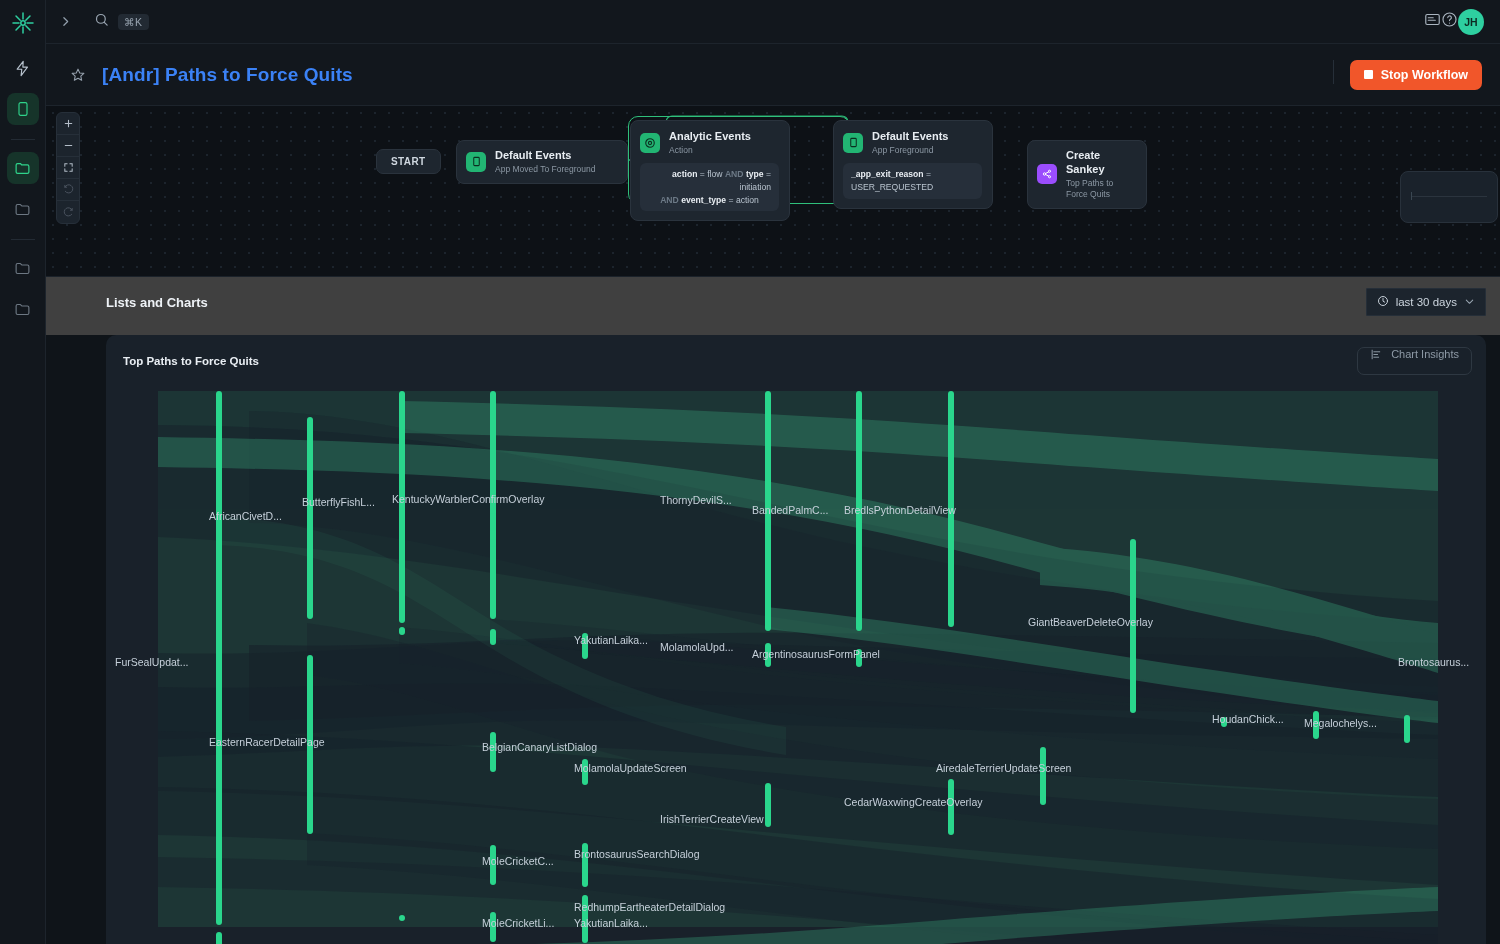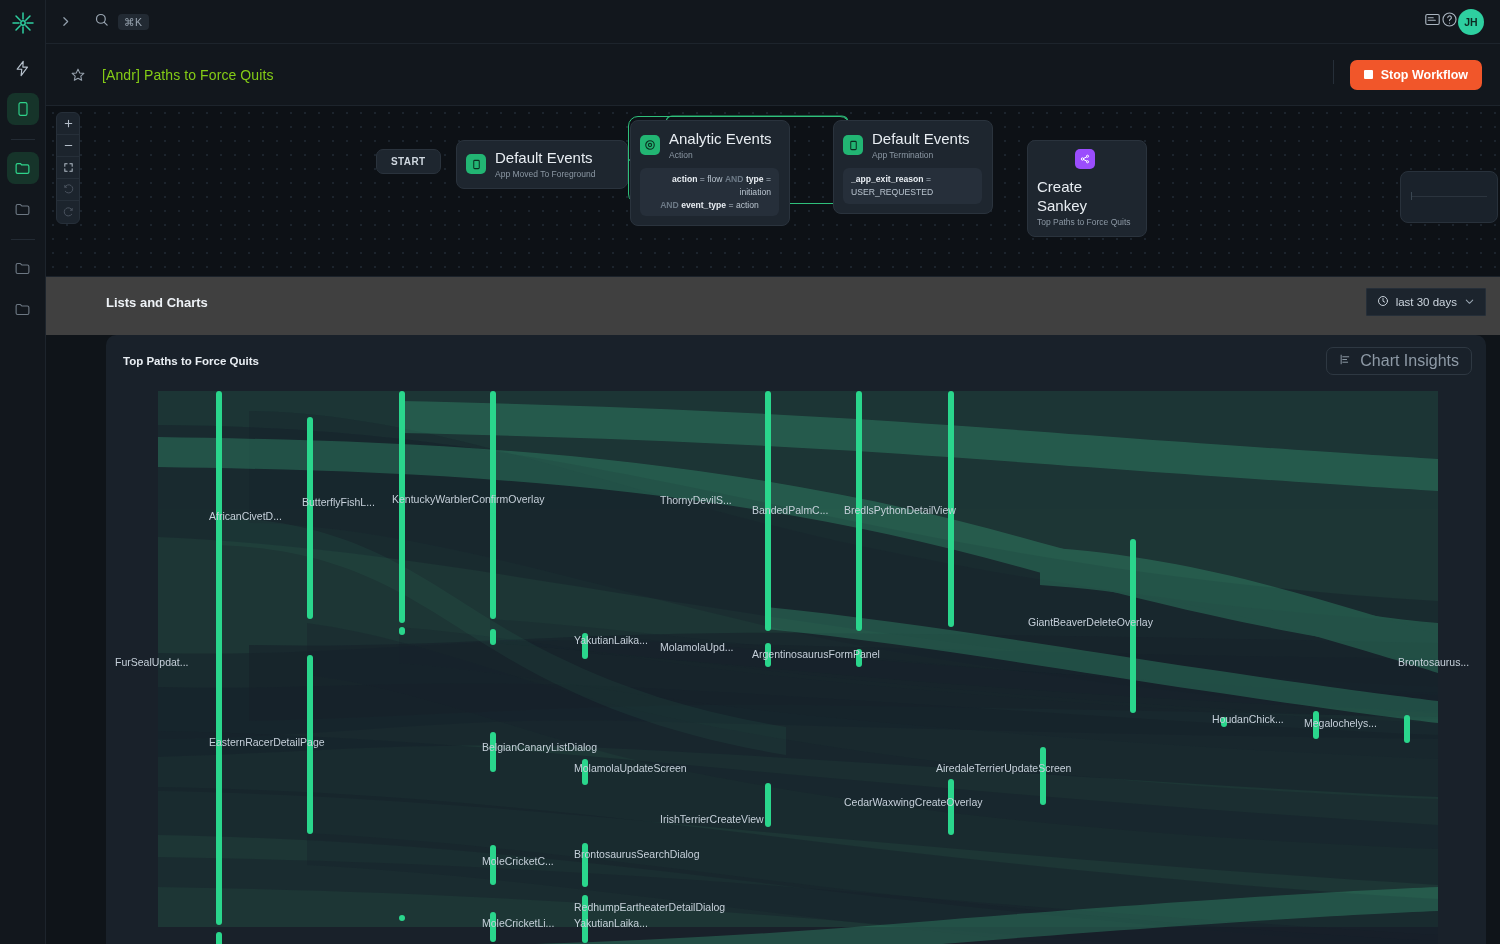--- a/index.html
+++ b/index.html
@@ -65,21 +65,21 @@
     font-size: 10.5px; font-weight: bold; cursor: pointer;
   }
 
   
   .pagehead {
     height: 62px; background: #12171d; border-bottom: 1px solid #1d242c;
     display: flex; align-items: center; padding: 0 18px 0 24px;
     flex: 0 0 62px;
   }
   .star-btn { color: #8a95a1; cursor: pointer; display: flex; margin-right: 16px; }
-  .page-title { font-size: 14px; font-weight: normal; color: #84cc16; letter-spacing: .1px; }
+  .page-title { font-size: 19px; font-weight: bold; color: #3b82f6; letter-spacing: .1px; }
   .pagehead-right { margin-left: auto; display: flex; gap: 16px; }
   .vdiv { width: 1px; height: 24px; background: #262f39; }
   .stop-btn {
     background: #f1562a; color: #fff; border: none; border-radius: 7px;
     height: 30px; padding: 0 14px; font-size: 12.5px; font-weight: bold;
     display: flex; align-items: center; gap: 8px; cursor: pointer;
     font-family: "Liberation Sans", sans-serif;
   }
   .stop-sq { width: 9px; height: 9px; background: #fff; border-radius: 1px; }
 
@@ -114,21 +114,21 @@
     position: absolute; background: #1e262f; border: 1px solid #2a333d;
     border-radius: 8px; padding: 8px 14px 8px 9px;
     display: flex; align-items: center; gap: 9px;
   }
   .node-ico {
     width: 20px; height: 20px; border-radius: 5px; flex: 0 0 20px;
     display: flex; align-items: center; justify-content: center;
   }
   .ico-green { background: #22b573; color: #0b2e20; }
   .ico-purple { background: #9b4dfd; color: #fff; }
-  .node-title { font-size: 15px; color: #e8edf2; font-weight: normal; line-height: 1.25; }
+  .node-title { font-size: 11px; color: #e8edf2; font-weight: bold; line-height: 1.25; }
   .node-sub { font-size: 8.5px; color: #8c98a4; line-height: 1.3; margin-top: 1px; }
 
   .start-node {
     position: absolute; left: 378px; top: 183px;
     background: #1e262f; border: 1px solid #2a333d; border-radius: 7px;
     padding: 6px 14px; font-size: 10px; font-weight: bold; color: #cfd7df;
     letter-spacing: .4px;
   }
   .filter-box {
     background: #262f3a; border-radius: 6px; margin-top: 7px;
@@ -159,23 +159,23 @@
     position: relative;
   }
   .card-head {
     height: 52px; display: flex; align-items: center; padding: 0 14px 0 17px;
   }
   .card-title { font-size: 11.5px; font-weight: bold; color: #e9eef3; }
   .insights-btn {
     margin-left: auto; background: transparent; border: 1px solid #2c3views;
     border: 1px solid #2d3views;
     border: 1px solid #2e3842;
-    border-radius: 7px; height: 28px; padding: 8px 12px;
-    display: flex; align-items: center; gap: 8px;
-    color: #8e9aa6; font-size: 16px; cursor: pointer;
+    border-radius: 7px; height: 28px; padding: 0 12px;
+    display: flex; align-items: flex-start; gap: 8px;
+    color: #8e9aa6; font-size: 11px; cursor: pointer;
     font-family: "Liberation Sans", sans-serif;
   }
 
   .sankey-wrap { position: absolute; left: 0; right: 0; top: 52px; bottom: 0; overflow: hidden; }
   .sankey-svg { display: block; }
   .slabel {
     fill: #c6d0da; font-family: "Liberation Sans", sans-serif; font-size: 10.5px;
   }
 </style>
 </head>
@@ -378,31 +378,31 @@
 
       <div class="node" style="left:787px;top:14px;width:160px;display:block;padding:9px 10px 9px 9px;">
         <div style="display:flex;align-items:center;gap:9px;">
           <div class="node-ico ico-green">
             <svg width="11" height="11" viewBox="0 0 24 24" fill="none" stroke="#0b2e20" stroke-width="2.2">
                 <rect x="6" y="3" width="12" height="18" rx="2"></rect>
               </svg>
           </div>
           <div>
             <div class="node-title">Default Events</div>
-            <div class="node-sub">App Termination</div>
+            <div class="node-sub">App Foreground</div>
           </div>
         </div>
         <div class="filter-box">
           <b>_app_exit_reason</b>
           <span>=</span>
           <span>USER_REQUESTED</span>
         </div>
       </div>
 
-      <div class="node" style="left:981px;top:34px;width:120px;flex-direction:column;">
+      <div class="node" style="left:981px;top:34px;width:120px;">
         <div class="node-ico ico-purple">
           <svg width="12" height="12" viewBox="0 0 24 24" fill="none" stroke="#fff" stroke-width="2">
               <circle cx="7" cy="12" r="2.4"></circle>
               <circle cx="17" cy="6.5" r="2.1"></circle>
               <circle cx="17" cy="17.5" r="2.1"></circle>
               <path d="M9 11l6-3M9 13l6 3" stroke-linecap="round"></path>
             </svg>
         </div>
         <div>
           <div class="node-title">Create Sankey</div>

